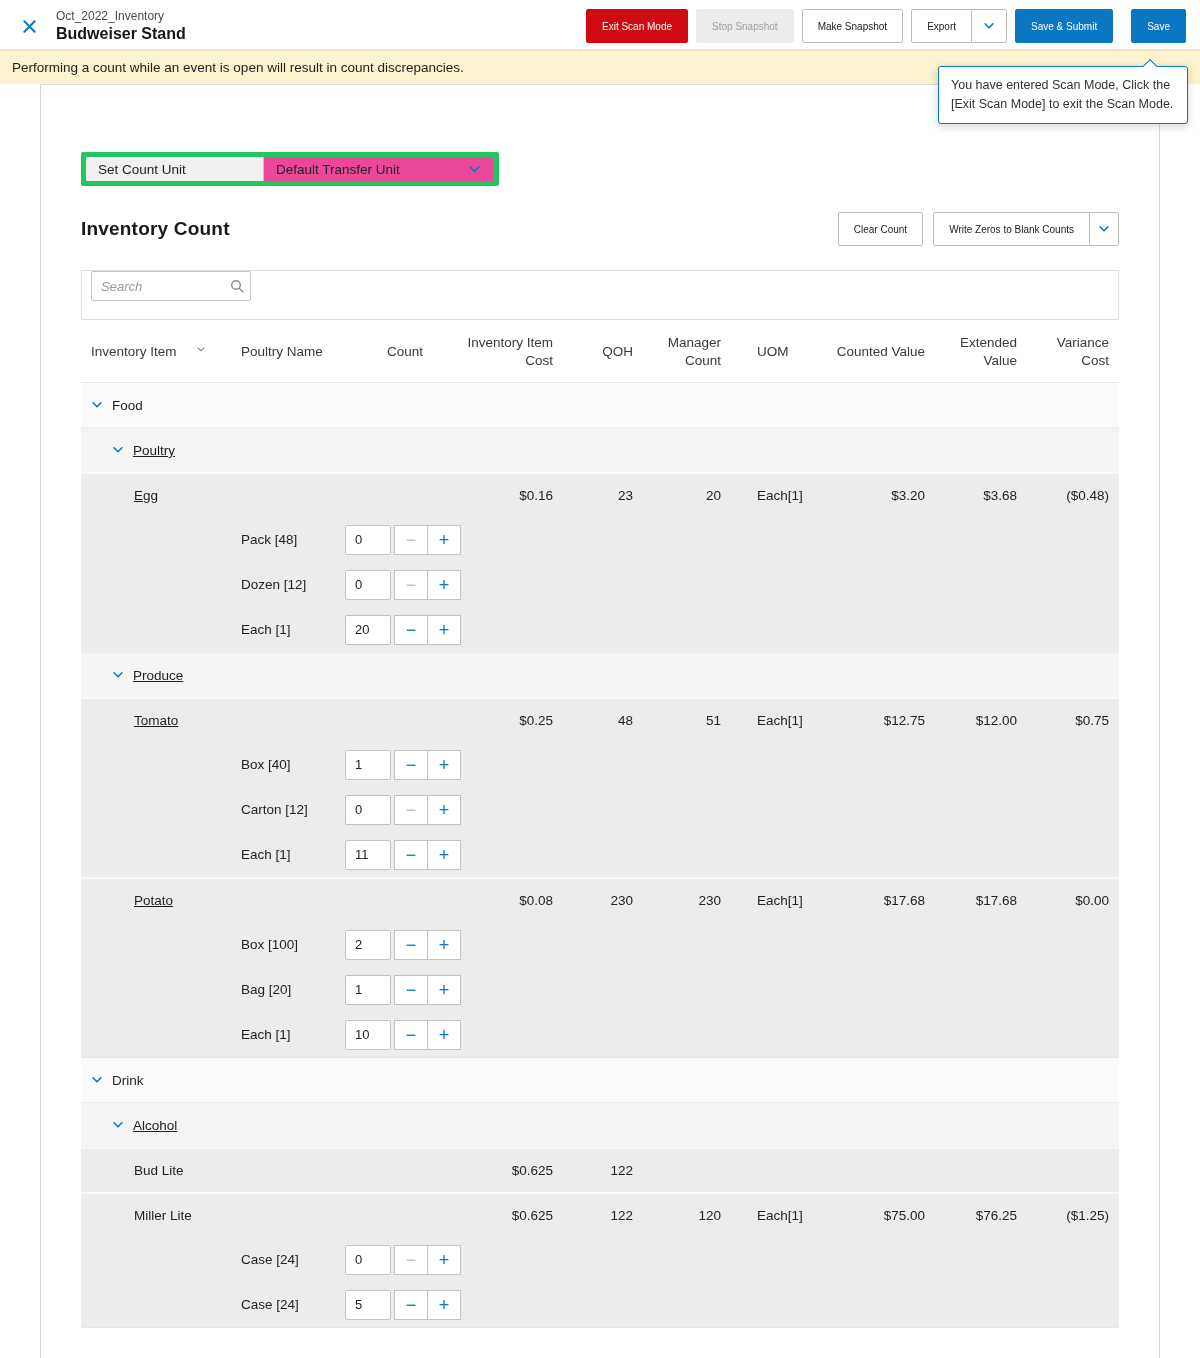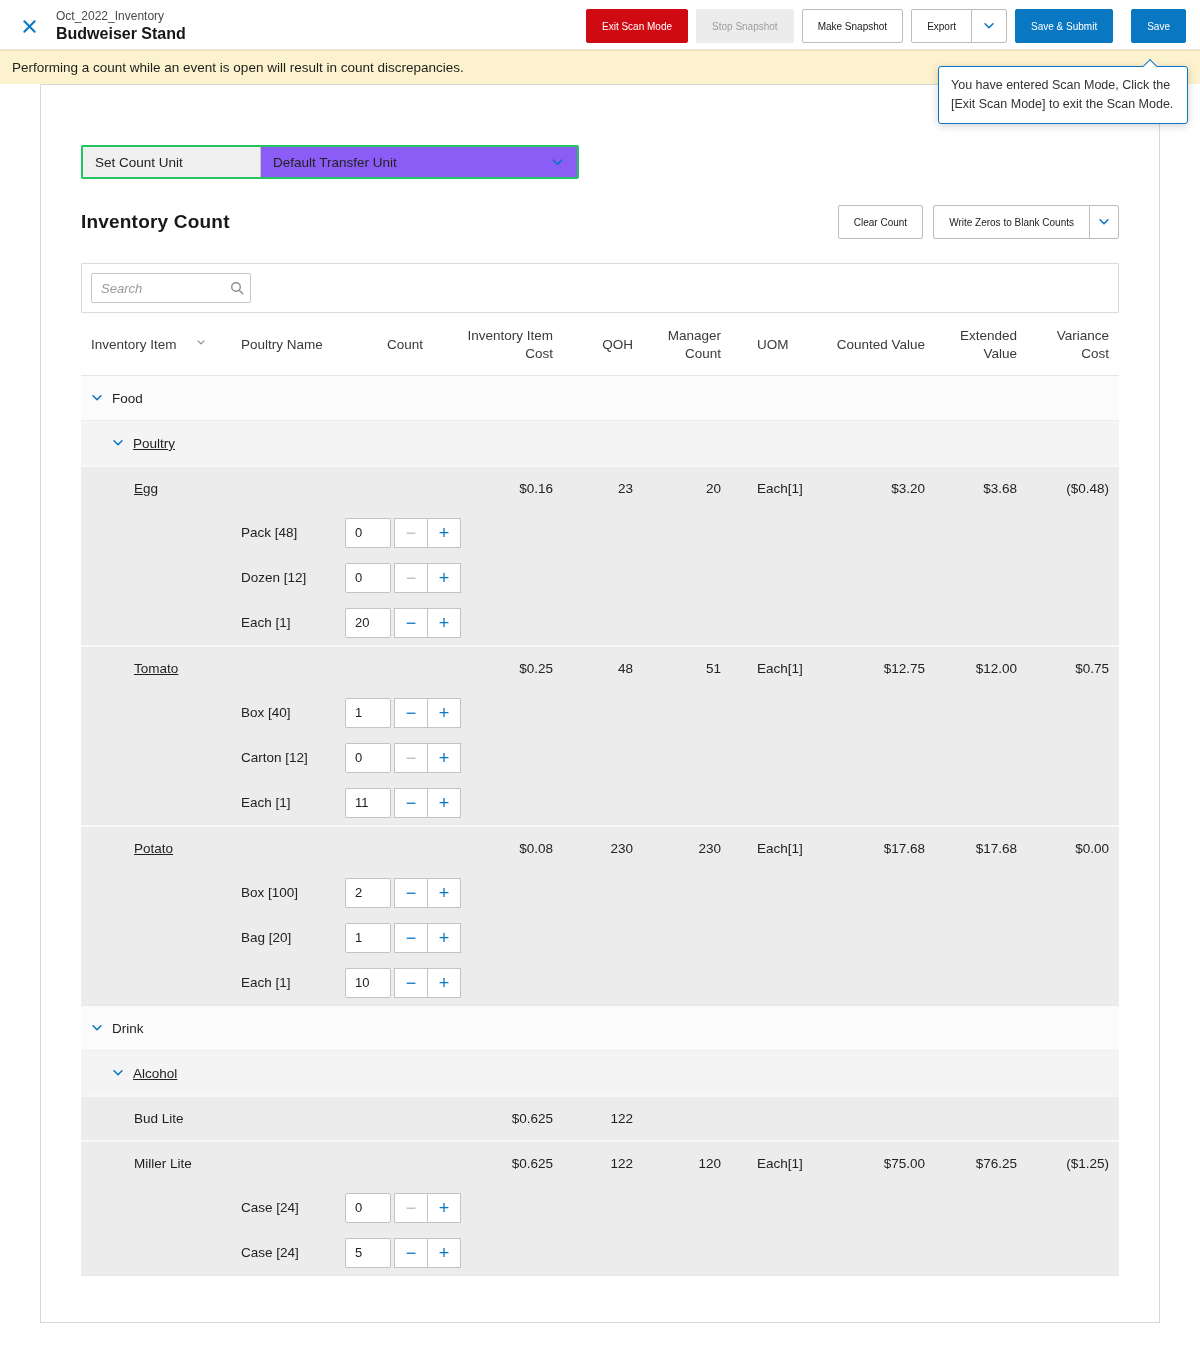--- a/index.html
+++ b/index.html
@@ -26,32 +26,32 @@
   
   .banner{ height:34px; background:var(--banner); display:flex; align-items:center; padding:0 12px; font-size:13.5px; color:#1f1f1f; border-top:1px solid #f0e4b8; }
 
   
   .tooltip{ position:absolute; top:66px; right:12px; width:250px; background:#fff; border:1px solid var(--accent); border-radius:3px; padding:9px 12px; font-size:12.5px; line-height:1.5; color:#333; box-shadow:0 2px 8px rgba(0,0,0,.18); z-index:20; }
   .tooltip .arrow{ position:absolute; top:-6px; right:32px; width:10px; height:10px; background:#fff; border-left:1px solid var(--accent); border-top:1px solid var(--accent); transform:rotate(45deg); }
 
   
   .card{ margin:0 40px 8px; border:1px solid #d8d8d8; background:#fff; padding:60px 40px 46px; position:relative; }
 
-  .unit-control{ display:flex; width:498px; height:34px; border:2px solid #22c55e; border-radius:2px; }
+  .unit-control{ display:flex; width:418px; height:34px; border:5px solid #22c55e; border-radius:2px;margin-top:7px; }
   .unit-label{ flex:0 0 178px; background:#f0f0f0; display:flex; align-items:center; padding:0 12px; font-size:13.5px; border-right:1px solid #c6c6c6; color:#222; }
-  .unit-value{ flex:1; display:flex; align-items:center; justify-content:space-between; padding:0 12px; font-size:13.5px; background:#8b5cf6; cursor:pointer; color:var(--accent); }
+  .unit-value{ flex:1; display:flex; align-items:center; justify-content:space-between; padding:0 12px; font-size:13.5px; background:#ec4899; cursor:pointer; color:var(--accent); }
   .unit-value .uv-text{ color:#222; }
 
   .section-row{ margin-top:26px; display:flex; align-items:center; }
   .section-title{ font-size:19px; font-weight:600; color:#191919; letter-spacing:.2px; }
   .section-actions{ margin-left:auto; display:flex; align-items:center; }
   .clear-btn{ margin-right:10px; }
   .wz-seg{ width:30px; }
 
-  .search-panel{ margin-top:24px; border:1px solid #dcdcdc; height:50px; display:flex; align-items:center; padding:0 9px; }
+  .search-panel{ margin-top:24px; border:1px solid #dcdcdc; height:50px; display:flex; padding:0 9px; }
   .search-wrap{ position:relative; width:160px; }
   .search-input{ width:100%; height:30px; border:1px solid #c6c6c6; border-radius:2px; padding:0 28px 0 9px; font-size:13px; font-family:inherit; color:#333; }
   .search-input::placeholder{ font-style:italic; color:#9a9a9a; }
   .search-icon{ position:absolute; right:6px; top:7px; line-height:0; }
 
   .grid{ display:grid; grid-template-columns:160px 104px 120px 100px 80px 88px 100px 104px 92px 92px; align-items:center; }
   .thead{ padding:14px 0 12px; font-size:13.5px; color:#3a3a3a; }
   .th{ line-height:1.35; }
   .th.left{}
   .th.right{ text-align:right; padding-right:12px; }
@@ -233,20 +233,30 @@
       </div>
       <div class="grid trow measure">
         <div></div>
         <div class="mname">Each [1]</div>
         <div class="counter">
           <input class="cinput" value="20" style="">
           <button class="step">−</button>
           <button class="step">+</button>
         </div>
       </div>
+      <div class="grid trow subgroup">
+        <div class="c-item g2">
+          <span class="chev">
+            <svg width="14" height="14" viewBox="0 0 16 16">
+              <path d="M3.5 5.5 8 10l4.5-4.5" fill="none" stroke="currentColor" stroke-width="1.8" stroke-linecap="round" stroke-linejoin="round"></path>
+            </svg>
+          </span>
+          <span class="glabel">Produce</span>
+        </div>
+      </div>
       <div class="grid trow item">
         <div class="c-item g3">
           <span class="iname u">Tomato</span>
         </div>
         <div></div>
         <div></div>
         <div class="num">$0.25</div>
         <div class="num">48</div>
         <div class="num">51</div>
         <div class="uomc">Each[1]</div>

